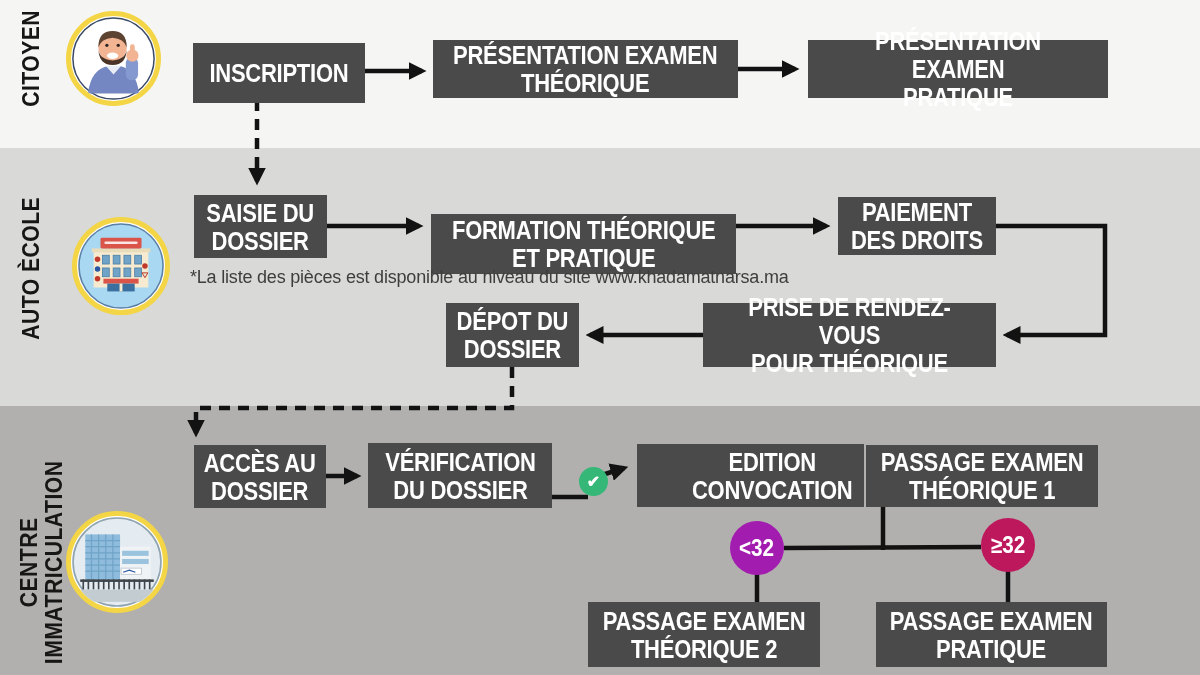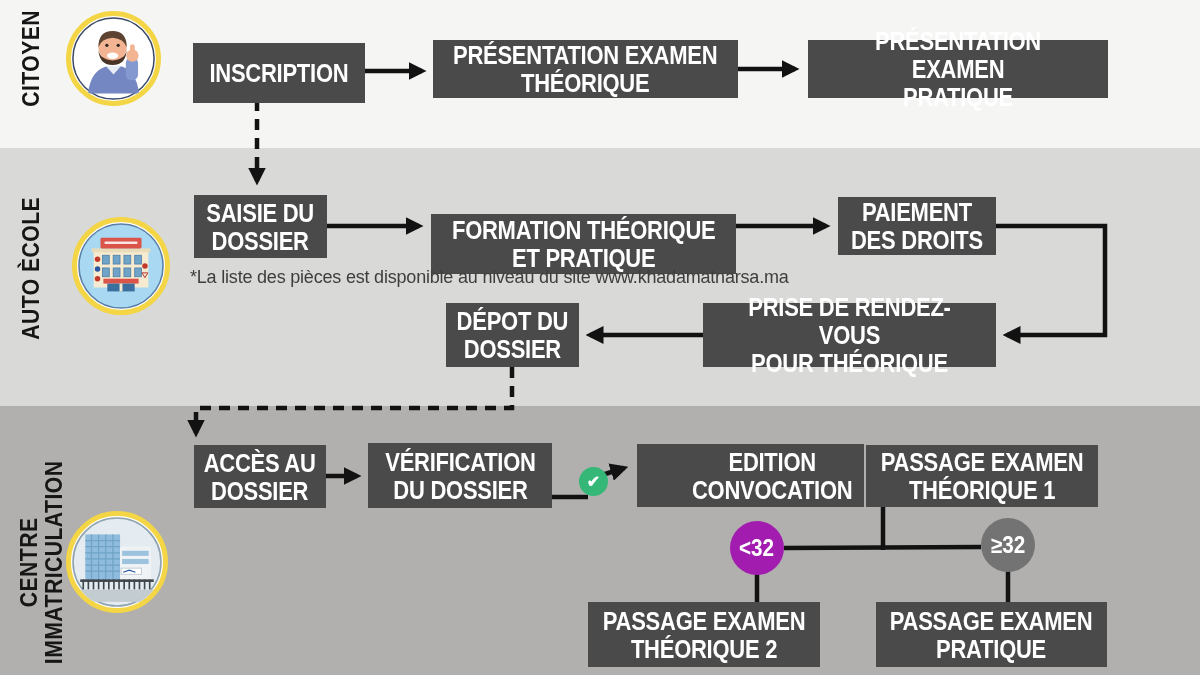--- a/index.html
+++ b/index.html
@@ -17,21 +17,21 @@
   .lane-label{position:absolute;width:260px;display:flex;align-items:center;
         justify-content:center;transform:rotate(-90deg);font-weight:bold;
         color:#161616;font-size:23px;letter-spacing:.5px;text-align:center;
         line-height:1.1;}
   .lane-label .lbl{white-space:pre-line;transform:scaleX(.92);}
   .badge{position:absolute;width:54px;height:54px;border-radius:50%;color:#fff;
         display:flex;align-items:center;justify-content:center;font-weight:bold;
         font-size:23px;}
   .badge .lbl{transform:scaleX(.9);}
   .badge-red{background:#a21caf;left:730px;top:521px;}
-  .badge-green{background:#737373;left:981px;top:518px;}
+  .badge-green{background:#be185d;left:981px;top:518px;}
   .check-badge{position:absolute;left:579px;top:467px;width:29px;height:29px;
         border-radius:50%;background:#35b877;color:#fff;display:flex;
         align-items:center;justify-content:center;font-size:16px;font-weight:bold;}
   .avatar{position:absolute;border-radius:50%;border:5px solid #f3d545;
         box-sizing:border-box;overflow:hidden;background:#fff;}
   .avatar svg{display:block;width:100%;height:100%;}
   .avatar-citizen{left:66px;top:11px;width:95px;height:95px;}
   .avatar-school{left:72px;top:217px;width:98px;height:98px;}
   .avatar-centre{left:66px;top:511px;width:102px;height:102px;}
   .note{position:absolute;left:190px;top:267px;color:#3e3e3e;font-size:18px;

